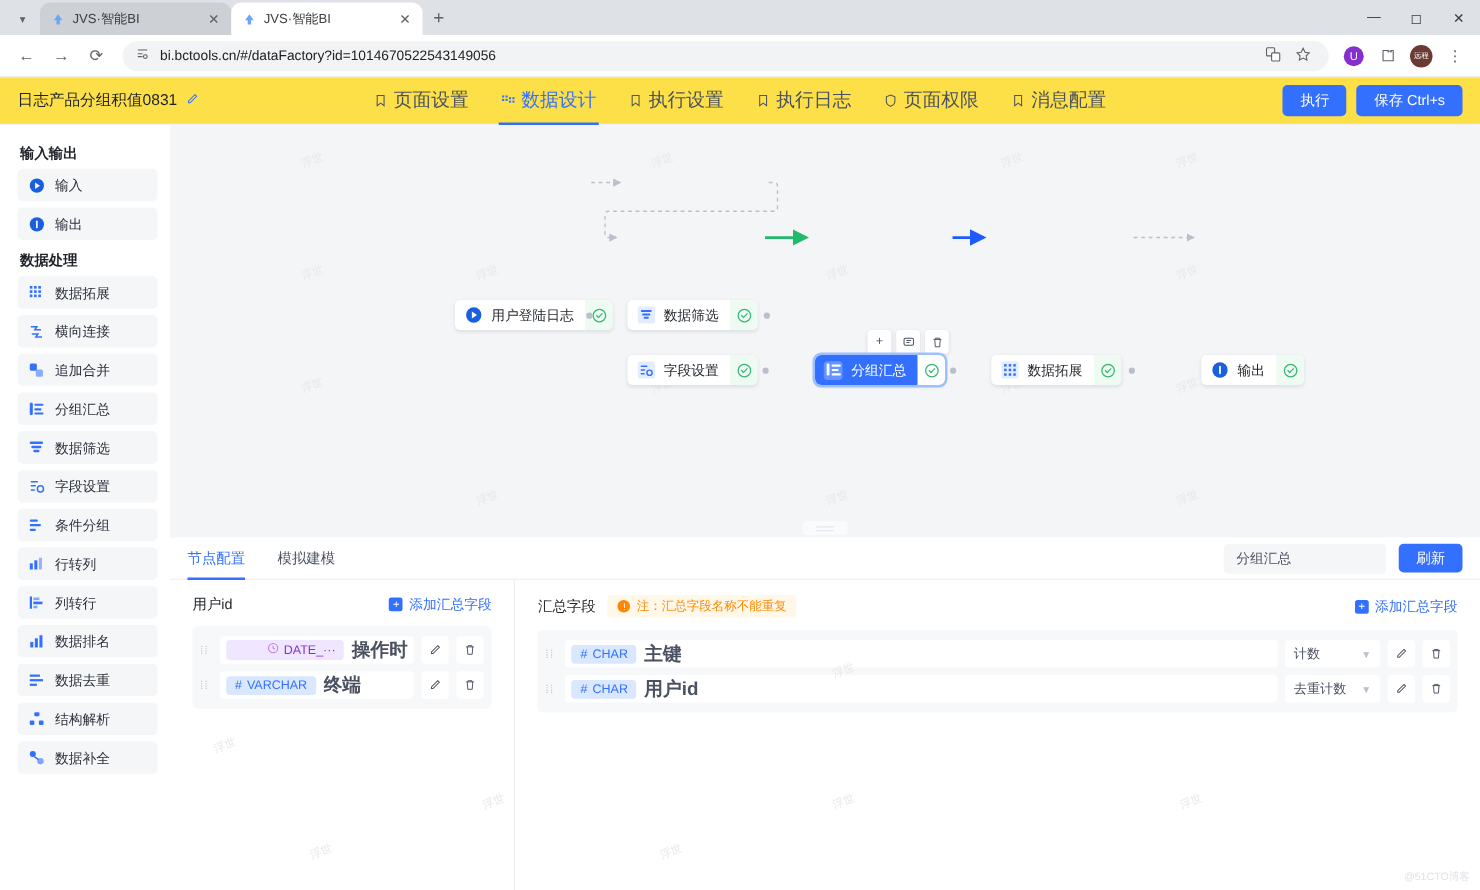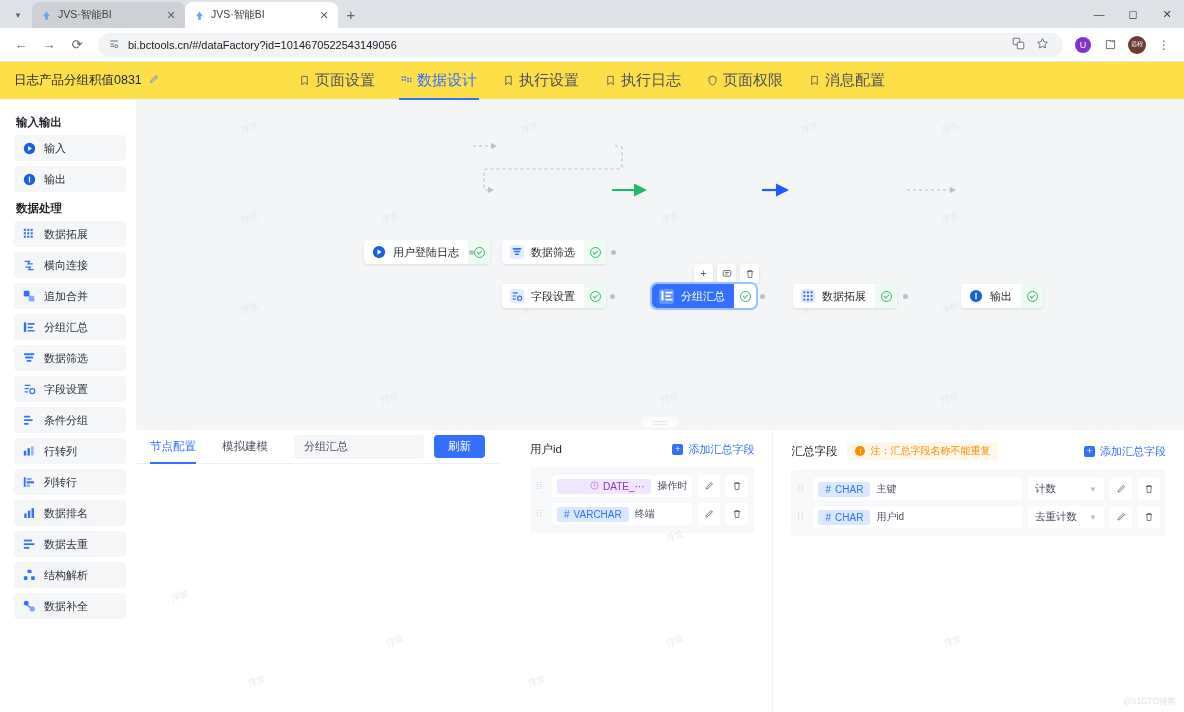--- a/index.html
+++ b/index.html
@@ -128,21 +128,21 @@
     box-shadow: 0 1px 3px rgba(20,30,60,.12);
   }
   .drag-handle {
     position: absolute; left: 50%; transform: translateX(-50%); bottom: 2px;
     width: 36px; height: 11px; background: #fafbfc; border-radius: 3px;
     display: flex; flex-direction: column; justify-content: center; align-items: center; gap: 2px;
   }
   .drag-handle i { display: block; width: 14px; height: 1px; background: #e6e8ec; }
 
   
-  .panel { flex: 1; background: #fff; display: flex; flex-direction: row; overflow: hidden; position: relative; gap: 13px; }
+  .panel { flex: 1; background: #fff; display: flex; flex-direction: column; overflow: hidden; position: relative; }
   .panel-tabs {
     height: 34px; display: flex; align-items: center; padding: 0 14px; gap: 26px;
     border-bottom: 1px solid #eef0f3; position: relative;
   }
   .ptab { font-size: 11.5px; color: #4a5160; height: 34px; display: flex; align-items: center; position: relative; }
   .ptab.active { color: #3370ff; }
   .ptab.active::after { content:""; position:absolute; left:0; right:0; bottom:0; height:2px; background:#3370ff; }
   .ptab-right { margin-left: auto; display: flex; align-items: center; gap: 10px; }
   .node-name-input {
     width: 130px; height: 24px; background: #f5f6f8; border: none; border-radius: 4px;
@@ -172,21 +172,21 @@
   .fieldrow:last-child { margin-bottom: 0; }
   .grip { width: 10px; color: #c2c8d2; font-size: 9px; line-height: 5px; letter-spacing: 1px; flex: 0 0 10px; }
   .fieldcell {
     background: #fff; border-radius: 3px; height: 22px; display: flex; align-items: center;
     padding: 0 5px; gap: 6px; flex: 1; min-width: 0;
   }
   .tag { border-radius: 3px; font-size: 10px; padding: 2px 7px; display: flex; align-items: center; gap: 4px;
     white-space: nowrap; }
   .tag.purple { background: #f0e6ff; color: #8430ce; padding-left: 33px; }
   .tag.blue { background: #d9e8ff; color: #3370ff; }
-  .fname { font-size: 10px; color: #4a5160; white-space: nowrap; overflow: hidden; text-overflow: ellipsis; }
+  .fname { font-size: 15px; color: #4a5160; white-space: nowrap; overflow: hidden; text-overflow: ellipsis; font-weight: bold; }
   .selectcell {
     background: #fff; border-radius: 3px; height: 22px; width: 76px; flex: 0 0 76px;
     display: flex; align-items: center; justify-content: space-between; padding: 0 7px;
     font-size: 10.5px; color: #4a5160;
   }
   .selectcell .cv { font-size: 8px; color: #b9c0cc; }
   .iconbtn {
     width: 22px; height: 22px; background: #fff; border-radius: 3px; flex: 0 0 22px;
     display: flex; align-items: center; justify-content: center; color: #4a5160; font-size: 10px;
   }
@@ -324,20 +324,24 @@
           <span>页面权限</span>
         </div>
         <div class="navtab">
           <svg width="11" height="11" viewBox="0 0 16 16" fill="none" stroke="currentColor" stroke-width="1.2">
               <path d="M4 2h8v12l-4-3-4 3z"></path>
             </svg>
           <span>消息配置</span>
         </div>
       </div>
 
+      <div class="hdr-actions">
+        <button class="btn-primary">执行</button>
+        <button class="btn-primary">保存 Ctrl+s</button>
+      </div>
     </div>
 
     <div class="body">
 
       <div class="sidebar">
         <div class="side-group">输入输出</div>
 
         <div class="side-item">
           <span class="si">
             <svg width="13" height="13" viewBox="0 0 16 16">

